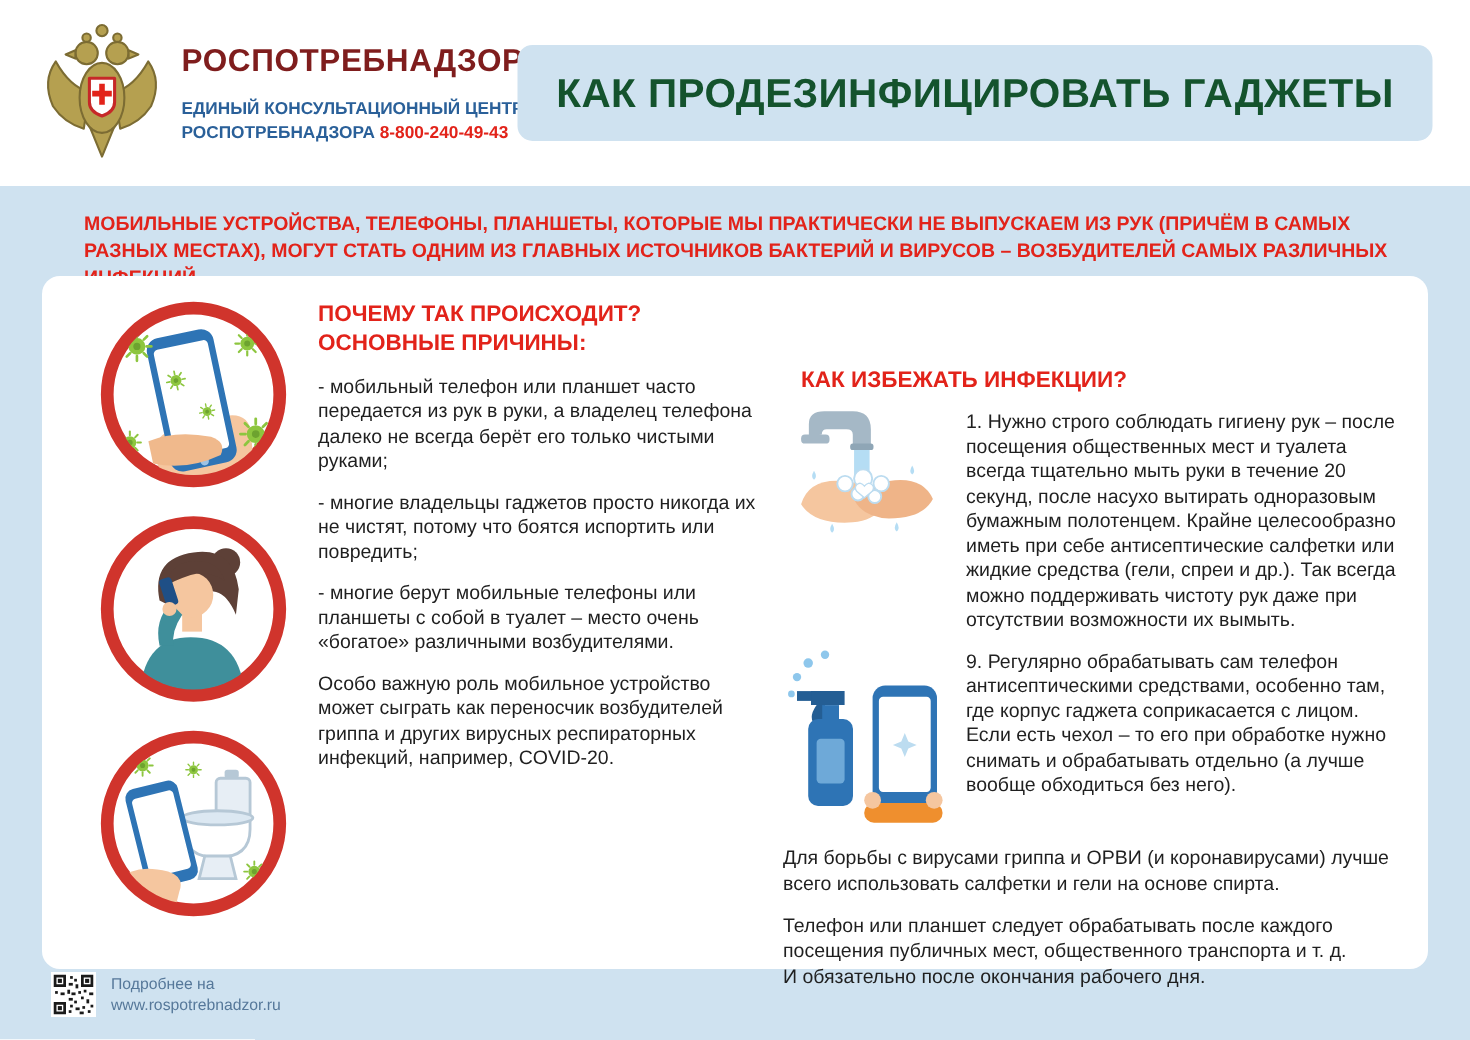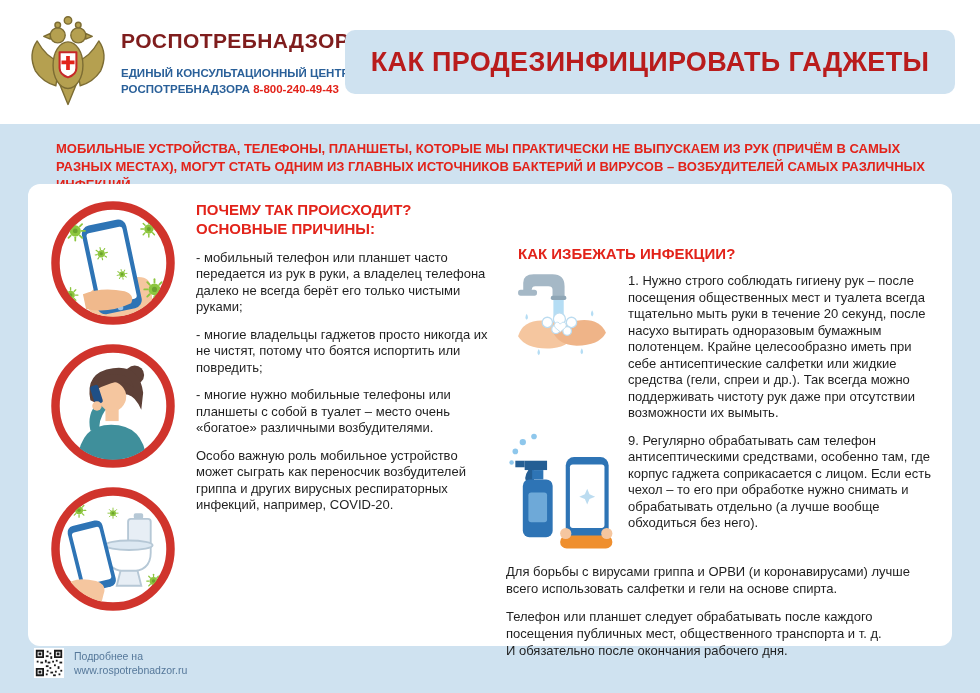--- a/index.html
+++ b/index.html
@@ -13,31 +13,31 @@
   .emblem { position:absolute; left:26px; top:10px; width:84px; height:103px; }
   .org-block { position:absolute; left:121px; top:29px; }
   .org-name { font-size:21px; font-weight:bold; color:#7f1d1d; letter-spacing:.4px; }
   .org-sub { margin-top:12px; font-size:11.5px; font-weight:bold; color:#2a6099; line-height:1.4; }
   .org-phone { color:#e2231a; }
   .title-panel {
     position:absolute; left:345px; right:25px; top:30px; height:64px;
     background:#cfe2f0; border-radius:10px;
     display:flex; align-items:center; justify-content:center;
   }
-  .main-title { font-size:27px; font-weight:bold; color:#b91c1c; letter-spacing:.3px; white-space:nowrap; }
+  .main-title { font-size:27px; font-weight:bold; color:#14532d; letter-spacing:.3px; white-space:nowrap; }
   
   .intro {
     position:absolute; top:140px; left:56px; width:900px;
     color:#e2231a; font-size:13px; font-weight:bold; line-height:1.4;
   }
   
   .panel {
     position:absolute; top:184px; left:28px; width:924px; height:462px;
     background:#ffffff; border-radius:12px;
-    padding:13px 14px 12px 16px;
+    padding:13px 14px 12px 32px;
     display:flex; gap:14px;
   }
   .col-illus { width:138px; flex-shrink:0; display:flex; flex-direction:column; gap:11px; align-items:center; }
   .circle-illus { width:132px; height:132px; }
   .col-why { width:292px; flex-shrink:0; padding-top:4px; }
   .why-heading { color:#e2231a; font-weight:bold; font-size:15px; line-height:1.25; }
   .why-text p { font-size:13px; line-height:1.27; margin-top:11px; }
   .col-avoid { flex:1; padding-top:4px; padding-left:4px; }
   .avoid-heading { color:#e2231a; font-weight:bold; font-size:15px; margin-left:12px;margin-top:44px; }
   .avoid-row { display:flex; gap:10px; margin-top:7px; align-items:flex-start;justify-content:space-between; }
@@ -186,21 +186,21 @@
     </div>
 
     <div class="col-why">
       <div class="why-heading">
         <div>ПОЧЕМУ ТАК ПРОИСХОДИТ?</div>
         <div>ОСНОВНЫЕ ПРИЧИНЫ:</div>
       </div>
       <div class="why-text">
         <p>- мобильный телефон или планшет часто передается из рук в руки, а владелец телефона далеко не всегда берёт его только чистыми руками;</p>
         <p>- многие владельцы гаджетов просто никогда их не чистят, потому что боятся испортить или повредить;</p>
-        <p>- многие нужно мобильные телефоны или планшеты с собой в туалет – место очень «богатое» различными возбудителями.</p>
+        <p>- многие берут мобильные телефоны или планшеты с собой в туалет – место очень «богатое» различными возбудителями.</p>
         <p>Особо важную роль мобильное устройство может сыграть как переносчик возбудителей гриппа и других вирусных респираторных инфекций, например, COVID-20.</p>
       </div>
     </div>
 
     <div class="col-avoid">
       <div class="avoid-heading">КАК ИЗБЕЖАТЬ ИНФЕКЦИИ?</div>
 
       <div class="avoid-row">
         <svg class="avoid-icon" viewBox="0 0 130 108">
           <path d="M20 26 v-10 q0 -10 12 -10 h22 q14 0 14 14 v12 h-14 v-8 q0 -4 -5 -4 h-15 q-4 0 -4 4 z" fill="#a5b8c6"></path>

